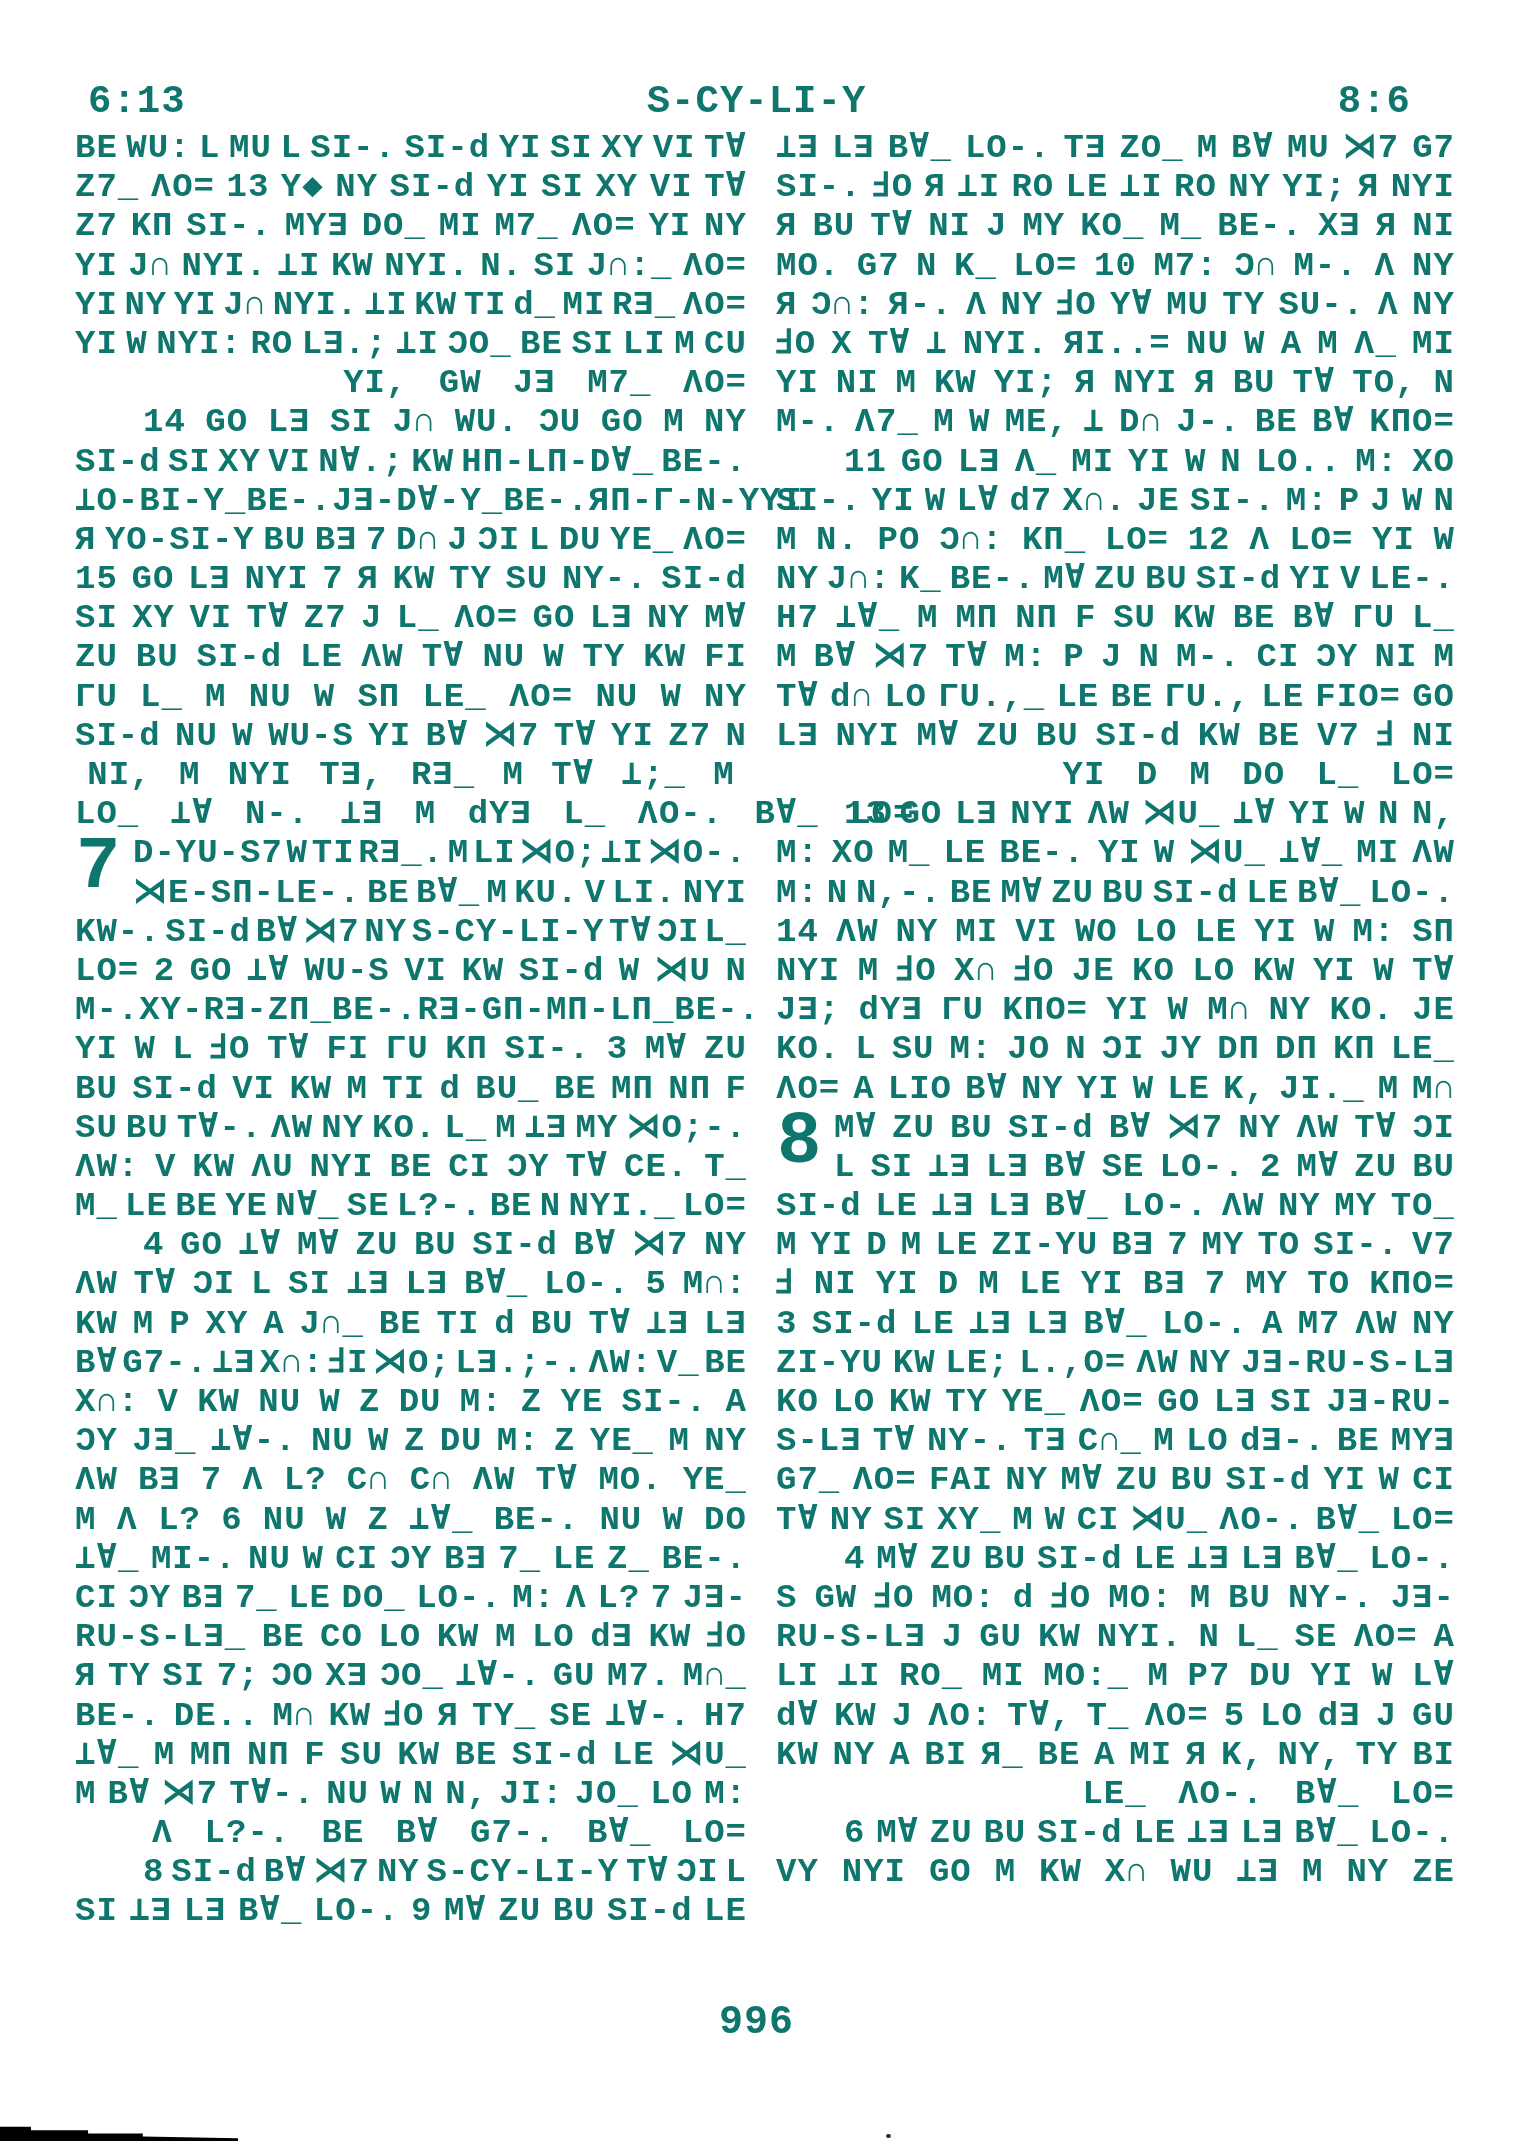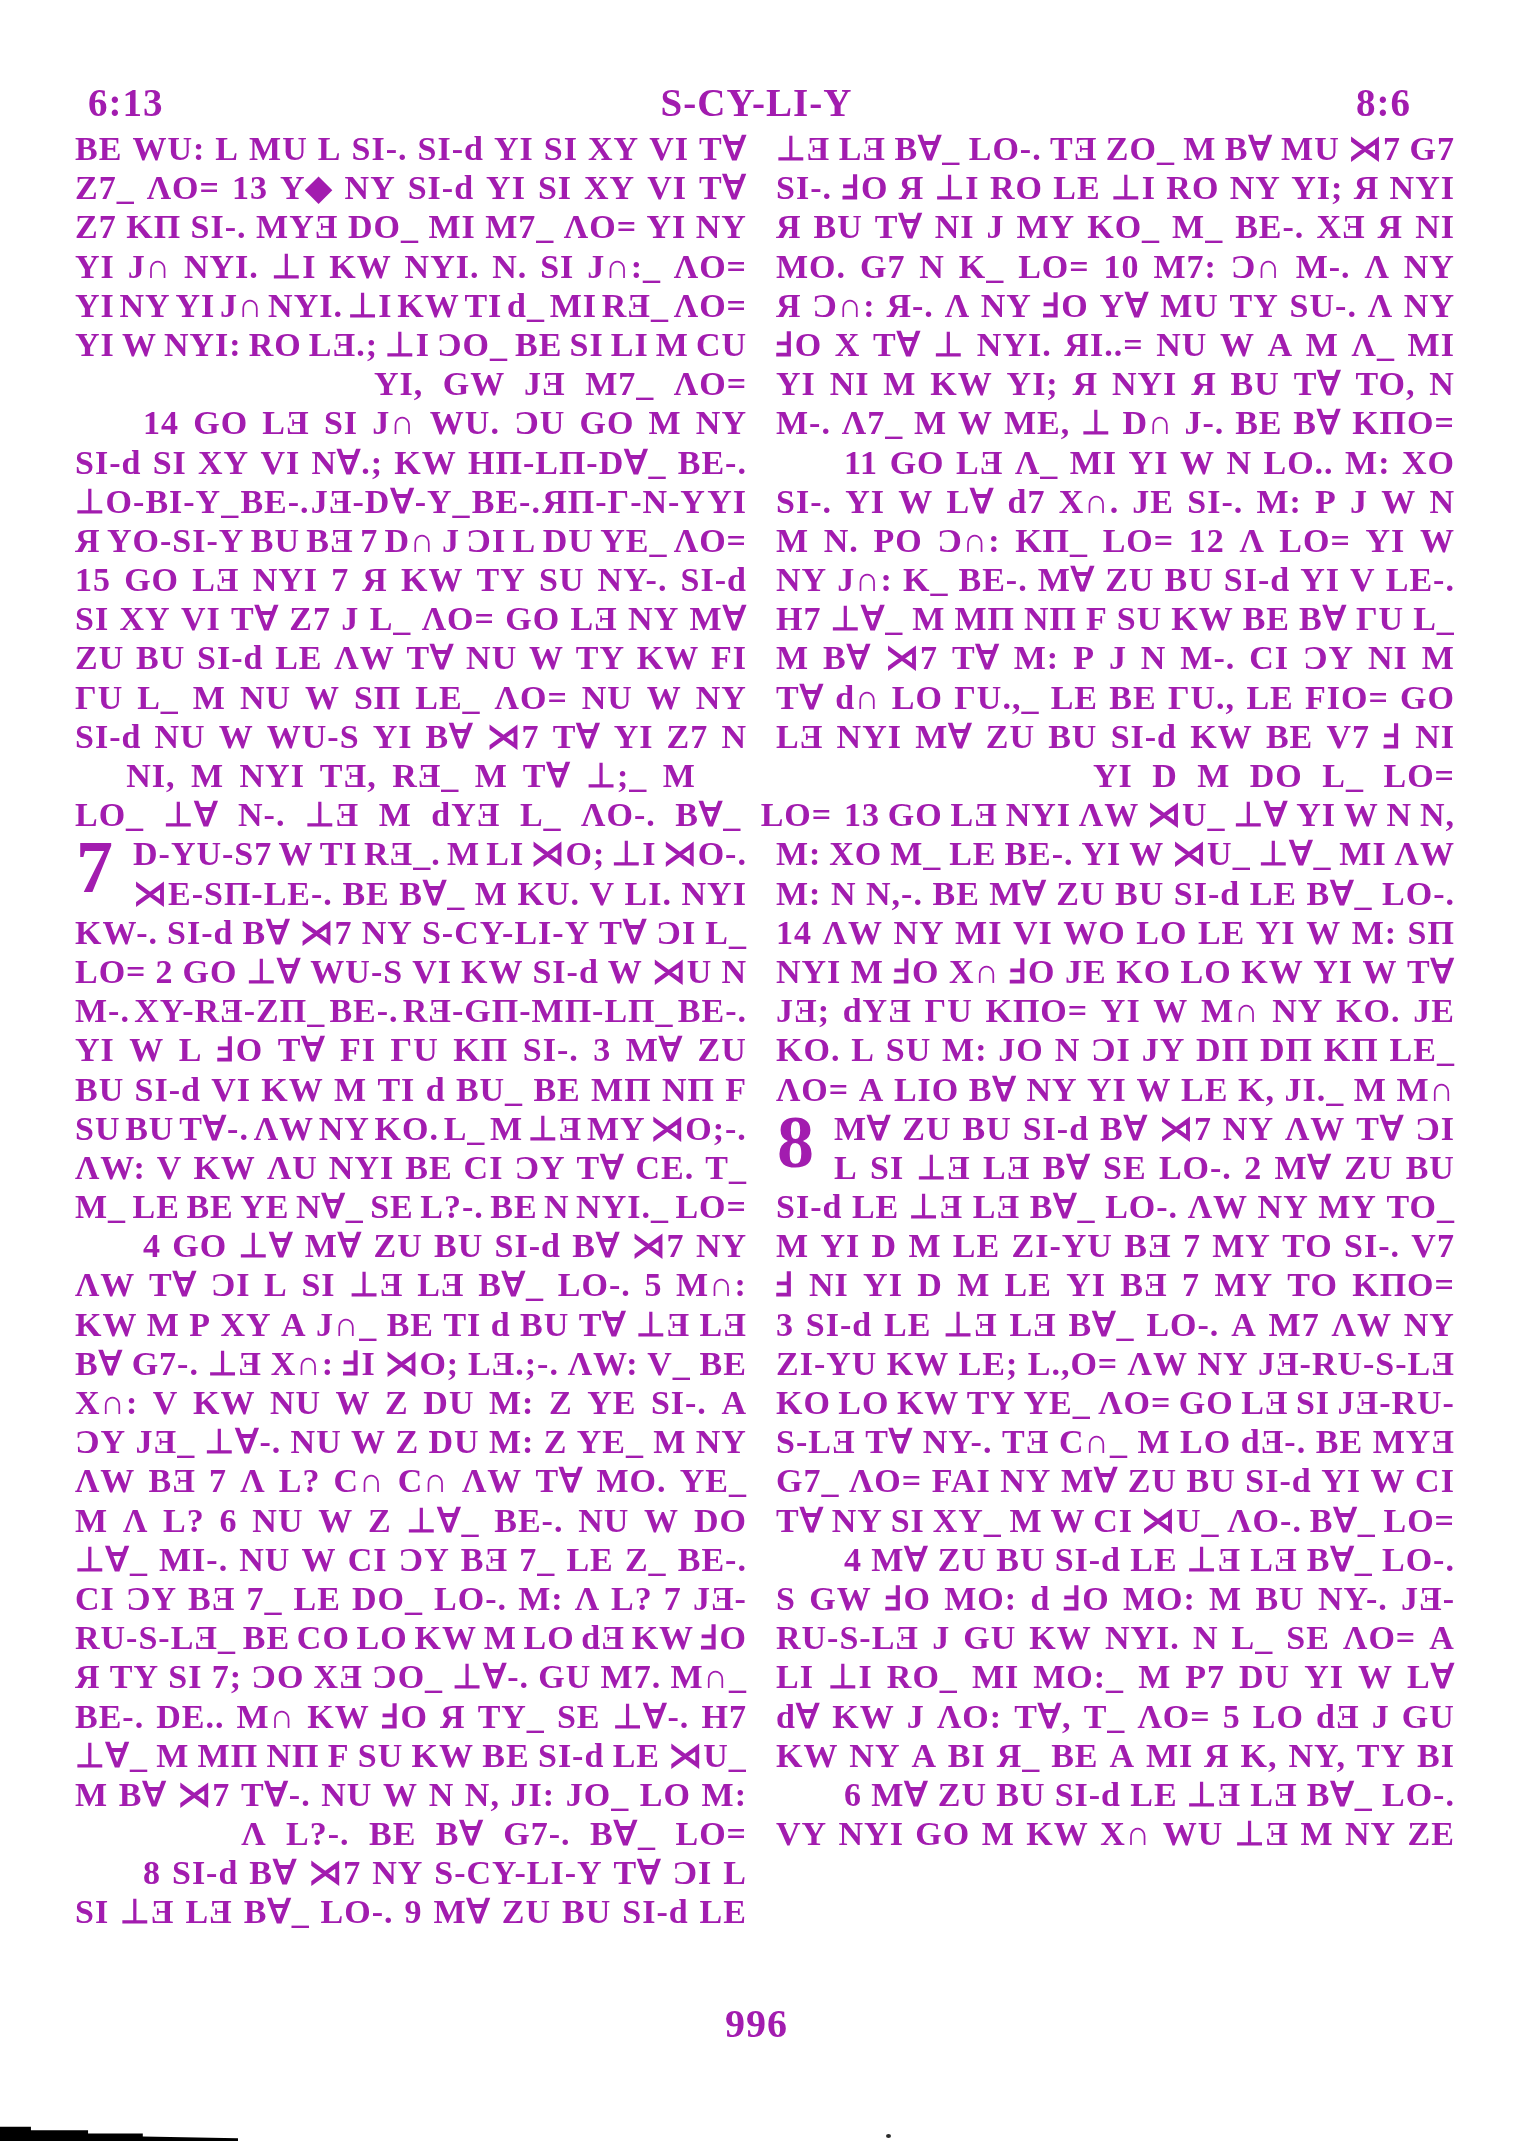--- a/index.html
+++ b/index.html
@@ -1,21 +1,21 @@
 <!DOCTYPE html>
 <html><head>
 <meta charset="utf-8">
 <style>
   html,body{margin:0;padding:0;background:#e8e8e8;}
   .page{
     position:relative;
     width:1513px;height:2141px;
     background:#ffffff;
-    color:#a21caf;
-    font-family:Liberation Serif, serif;
+    color:#0f766e;
+    font-family:Liberation Mono, monospace;
     overflow:hidden;
   }
   *{box-sizing:border-box;}
   
   .hdr span{position:absolute;top:80px;font-size:39px;font-weight:700;letter-spacing:1px;white-space:nowrap;}
   .hdr-left{left:88px;}
   .hdr-center{left:0;width:1513px;text-align:center;letter-spacing:2px;}
   .hdr-right{right:102px;}
   
   .col{position:absolute;top:129px;}
@@ -1132,20 +1132,21 @@
         <span>Я_</span>
         <span>BE</span>
         <span>A</span>
         <span>MI</span>
         <span>Я</span>
         <span>K,</span>
         <span>NY,</span>
         <span>TY</span>
         <span>BI</span>
       </div>
+      <div class="ln left"><span>LE_ ΛO-. B∀_ LO=</span></div>
       <div class="ln just ind">
         <span>6</span>
         <span>M∀</span>
         <span>ZU</span>
         <span>BU</span>
         <span>SI-d</span>
         <span>LE</span>
         <span>⊥Ǝ</span>
         <span>LƎ</span>
         <span>B∀_</span>

